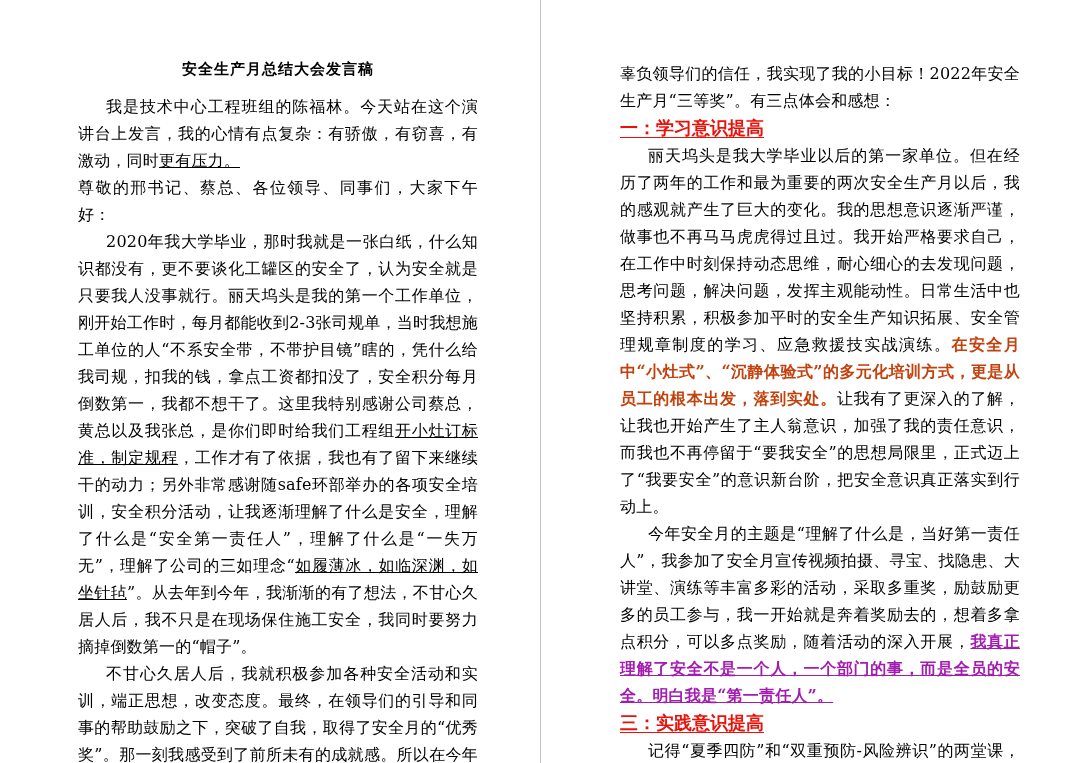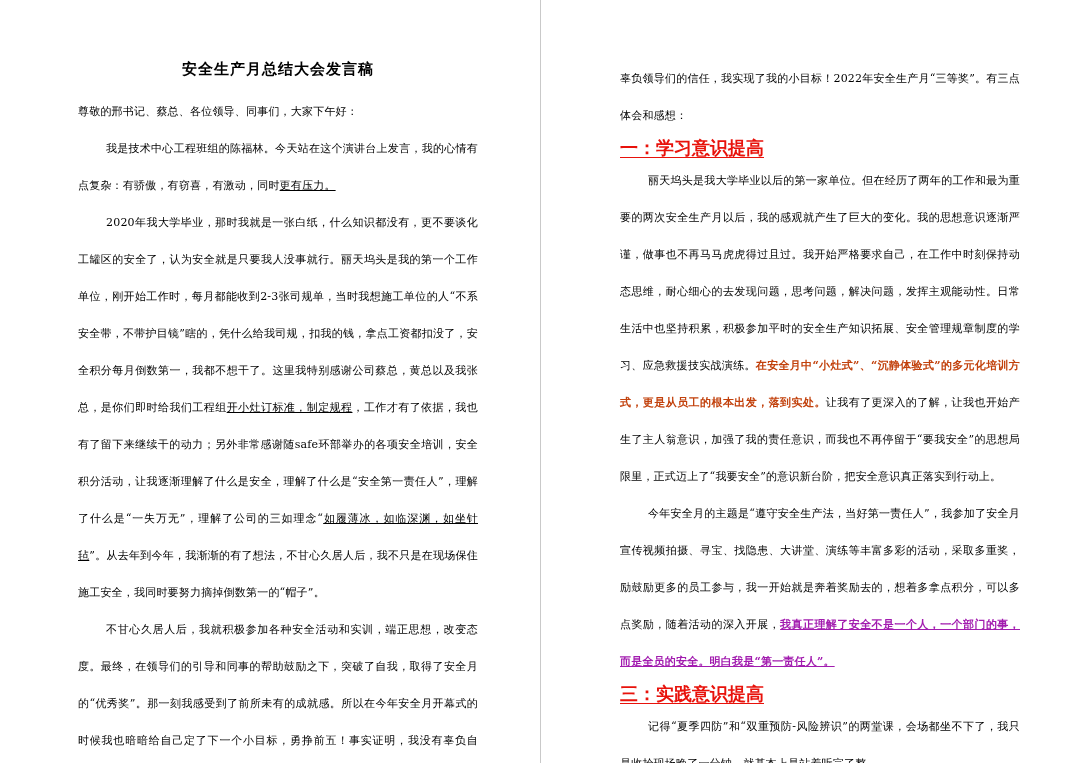--- a/index.html
+++ b/index.html
@@ -44,22 +44,22 @@
     text-align: center;
     font-family: "DejaVu Serif", "Liberation Serif", serif;
     font-weight: bold;
     font-size: 15px;
     letter-spacing: 1px;
     margin-top: 60px;
     margin-bottom: 14px;
   }
   .para {
     font-family: "DejaVu Serif", "Liberation Serif", serif;
-    font-size: 11px;
-    line-height: 37px;
+    font-size: 16px;
+    line-height: 27px;
     text-align: justify;
     text-justify: inter-ideograph;
     margin: 0 0 0 0;
     letter-spacing: 0.2px;
   }
   .indent {
     text-indent: 28px;
   }
   .red-bold {
     color: #c2410c;
@@ -91,35 +91,35 @@
 <body>
 
 <div class="page">
 
   <div class="divider"></div>
 
   <div class="column col-left">
 
     <div class="doc-title">安全生产月总结大会发言稿</div>
 
+    <div class="para indent" id="L-p1"><span>我是技术中心工程班组的陈福林。今天站在这个演讲台上发言，我的心情有点复杂：有骄傲，有窃喜，有激动，同时</span><span class="ul">更有压力。</span></div>
+
     <div class="para">尊敬的邢书记、蔡总、各位领导、同事们，大家下午好：</div>
-
-    <div class="para indent" id="L-p1"><span>我是技术中心工程班组的陈福林。今天站在这个演讲台上发言，我的心情有点复杂：有骄傲，有窃喜，有激动，同时</span><span class="ul">更有压力。</span></div>
     <div class="para indent" id="L-p2"><span>2020年我大学毕业，那时我就是一张白纸，什么知识都没有，更不要谈化工罐区的安全了，认为安全就是只要我人没事就行。丽天坞头是我的第一个工作单位，刚开始工作时，每月都能收到2-3张司规单，当时我想施工单位的人“不系安全带，不带护目镜”瞎的，凭什么给我司规，扣我的钱，拿点工资都扣没了，安全积分每月倒数第一，我都不想干了。这里我特别感谢公司蔡总，黄总以及我张总，是你们即时给我们工程组</span><span class="ul">开小灶订标准，制定规程</span><span>，工作才有了依据，我也有了留下来继续干的动力；另外非常感谢随safe环部举办的各项安全培训，安全积分活动，让我逐渐理解了什么是安全，理解了什么是“安全第一责任人”，理解了什么是“一失万无”，理解了公司的三如理念“</span><span class="ul">如履薄冰，如临深渊，如坐针毡</span><span>”。从去年到今年，我渐渐的有了想法，不甘心久居人后，我不只是在现场保住施工安全，我同时要努力摘掉倒数第一的“帽子”。</span></div>
     <div class="para indent" id="L-p3"><span>不甘心久居人后，我就积极参加各种安全活动和实训，端正思想，改变态度。最终，在领导们的引导和同事的帮助鼓励之下，突破了自我，取得了安全月的“优秀奖”。那一刻我感受到了前所未有的成就感。所以在今年安全月开幕式的时候我也暗暗给自己定了下一个小目标，勇挣前五！事实证明，我没有辜负自己，也没有</span></div>
 
   </div>
 
   <div class="column col-right">
 
     <div class="para spacer-top-right" id="R-r1"><span>辜负领导们的信任，我实现了我的小目标！2022年安全生产月“三等奖”。有三点体会和感想：</span></div>
 
     <div class="heading-red">一：学习意识提高</div>
     <div class="para indent" id="R-s1p1"><span>丽天坞头是我大学毕业以后的第一家单位。但在经历了两年的工作和最为重要的两次安全生产月以后，我的感观就产生了巨大的变化。我的思想意识逐渐严谨，做事也不再马马虎虎得过且过。我开始严格要求自己，在工作中时刻保持动态思维，耐心细心的去发现问题，思考问题，解决问题，发挥主观能动性。日常生活中也坚持积累，积极参加平时的安全生产知识拓展、安全管理规章制度的学习、应急救援技实战演练。</span><span class="red-bold">在安全月中“小灶式”、“沉静体验式”的多元化培训方式，更是从员工的根本出发，落到实处。</span><span>让我有了更深入的了解，让我也开始产生了主人翁意识，加强了我的责任意识，而我也不再停留于“要我安全”的思想局限里，正式迈上了“我要安全”的意识新台阶，把安全意识真正落实到行动上。</span></div>
 
-    <div class="para indent" id="R-s2p1"><span>今年安全月的主题是“遵守安全生产法，当好第一责任人”，我参加了安全月宣传视频拍摄、寻宝、找隐患、大讲堂、演练等丰富多彩的活动，采取多重奖，励鼓励更多的员工参与，我一开始就是奔着奖励去的，想着多拿点积分，可以多点奖励，随着活动的深入开展，</span><span class="red-bold-ul">我真正理解了安全不是一个人，一个部门的事，而是全员的安全。明白我是“第一责任人”。</span></div>
+    <div class="para indent" id="R-s2p1"><span>今年安全月的主题是“理解了什么是，当好第一责任人”，我参加了安全月宣传视频拍摄、寻宝、找隐患、大讲堂、演练等丰富多彩的活动，采取多重奖，励鼓励更多的员工参与，我一开始就是奔着奖励去的，想着多拿点积分，可以多点奖励，随着活动的深入开展，</span><span class="red-bold-ul">我真正理解了安全不是一个人，一个部门的事，而是全员的安全。明白我是“第一责任人”。</span></div>
 
     <div class="heading-red">三：实践意识提高</div>
     <div class="para indent" id="R-s3p1"><span>记得“夏季四防”和“双重预防-风险辨识”的两堂课，会场都坐不下了，我只是收拾现场晚了一分钟，就基本上是站着听完了整</span></div>
 
   </div>
 
 </div>
 
 </body></html>

